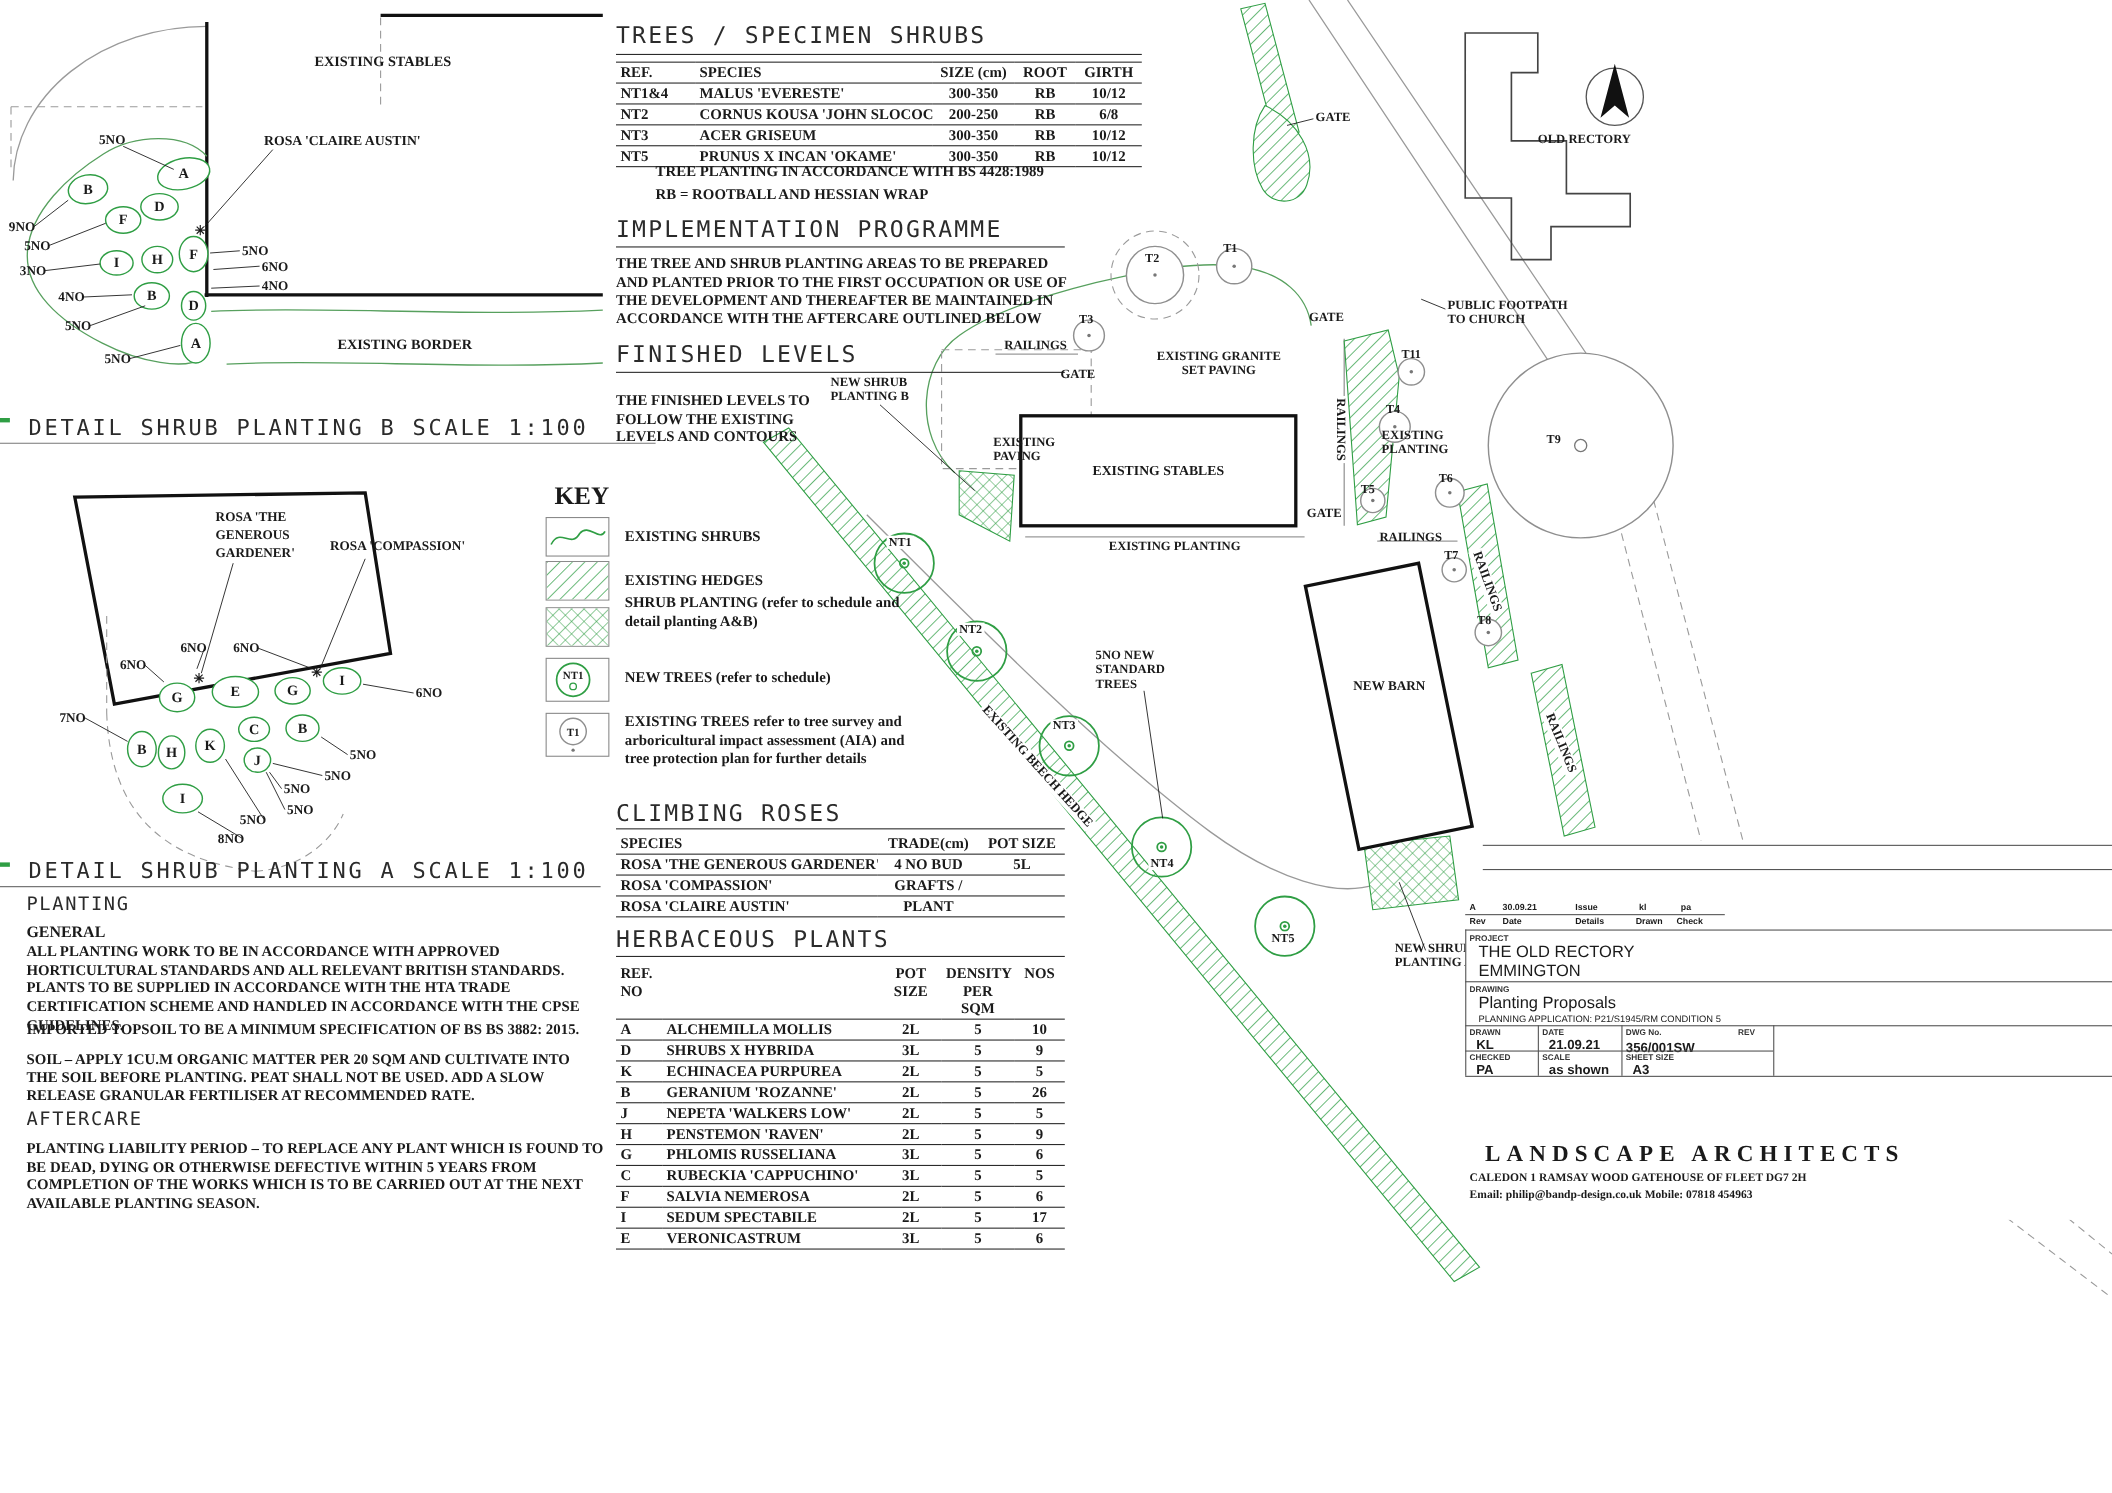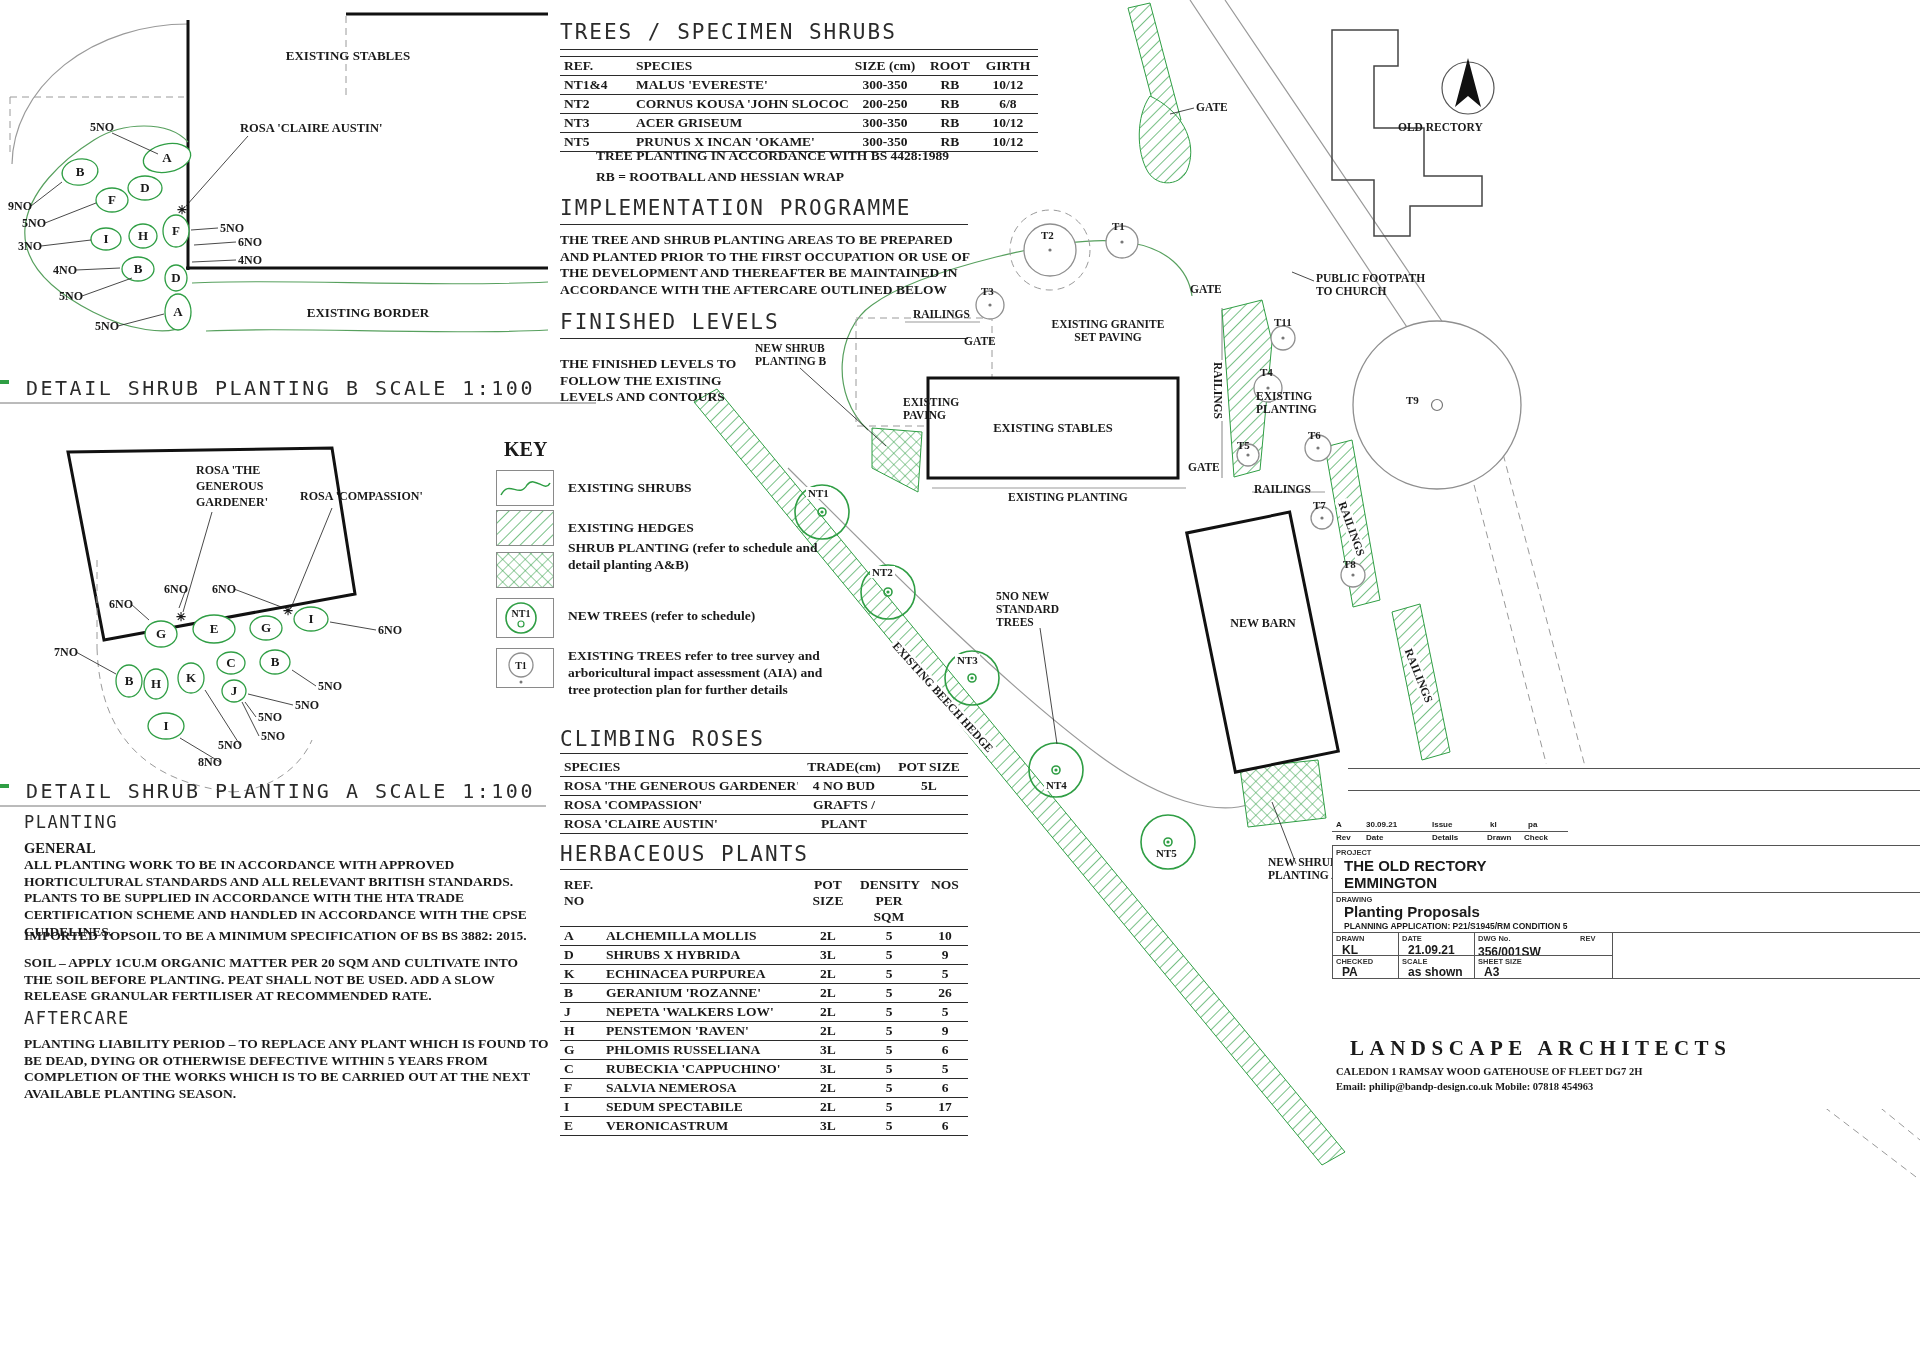--- a/index.html
+++ b/index.html
@@ -29,21 +29,21 @@
 .hat{fill:url(#hatch45);stroke:#2f9e44;stroke-width:1}
 .xat{fill:url(#cross45);stroke:#2f9e44;stroke-width:1}
 .extree circle{fill:#fff;stroke:#8f8f8f;stroke-width:1.3}
 .extdot circle{fill:#777;stroke:none}
 .nttree circle{fill:none;stroke:#2f9e44;stroke-width:1.6}
 .ntdot circle{fill:#2f9e44;stroke:none}
 .ldr{stroke:#1a1a1a;stroke-width:0.8;fill:none}
 .bed{stroke:#2f9e44;stroke-width:1.3;fill:#fff}
 .keylbl{font-weight:bold;font-size:13.5px;line-height:1.25}
 .swbox{position:absolute;width:58px;height:36px;border:1px solid #8a8a8a;background:#fff}
-.tbk{font-family:"Liberation Sans",sans-serif;font-weight:bold}
+.tbk{font-family:"Liberation Sans",sans-serif;font-weight:normal}
 .tinylab{font-family:"Liberation Sans",sans-serif;font-size:7.5px;color:#333;white-space:nowrap}
 .tbval{font-family:"Liberation Sans",sans-serif;font-size:12px;white-space:nowrap}
 .tbline{position:absolute;height:1px;background:#555}
 .tbvline{position:absolute;width:1px;background:#555}
 .revtxt{font-family:"Liberation Sans",sans-serif;font-size:8px;white-space:nowrap}
 .chip{background:#fff;padding:0 2px}
 </style>
 </head>
 <body>
 
@@ -296,21 +296,21 @@
 <div class="abs para" style="left:596px;top:169px;z-index:2">RB = ROOTBALL AND HESSIAN WRAP</div>
 
 <div class="abs h1" style="left:560px;top:196px;z-index:2">IMPLEMENTATION PROGRAMME</div>
 <div class="abs rule" style="left:560px;top:224px;width:408px;z-index:2"></div>
 <div class="abs para" style="left:560px;top:232px;width:424px;z-index:2">THE TREE AND SHRUB PLANTING AREAS TO BE PREPARED AND PLANTED PRIOR TO THE FIRST OCCUPATION OR USE OF THE DEVELOPMENT AND THEREAFTER BE MAINTAINED IN ACCORDANCE WITH THE AFTERCARE OUTLINED BELOW</div>
 
 <div class="abs h1" style="left:560px;top:310px;z-index:2">FINISHED LEVELS</div>
 <div class="abs rule" style="left:560px;top:338px;width:408px;z-index:2"></div>
 <div class="abs para" style="left:560px;top:356px;width:196px;z-index:2">THE FINISHED LEVELS TO FOLLOW THE EXISTING LEVELS AND CONTOURS</div>
 
-<div class="abs" style="left:504px;top:438px;font-weight:bold;font-size:20px;z-index:2">KEY</div>
+<div class="abs" style="left:504px;top:438px;font-weight:bold;font-size:23px;z-index:2">KEY</div>
 <div class="swbox" style="left:496px;top:470px;z-index:2">
   <svg width="56" height="34">
       <path d="M4,24 C12,8 22,28 30,14 C38,4 48,22 53,12" stroke="#2f9e44" stroke-width="1.5" fill="none"></path>
     </svg>
 </div>
 <div class="abs keylbl" style="left:568px;top:480px;width:255px;z-index:2">EXISTING SHRUBS</div>
 <div class="swbox" style="left:496px;top:510px;z-index:2">
   <svg width="56" height="34">
       <rect x="0" y="0" width="56" height="34" fill="url(#hatch45)"></rect>
     </svg>

